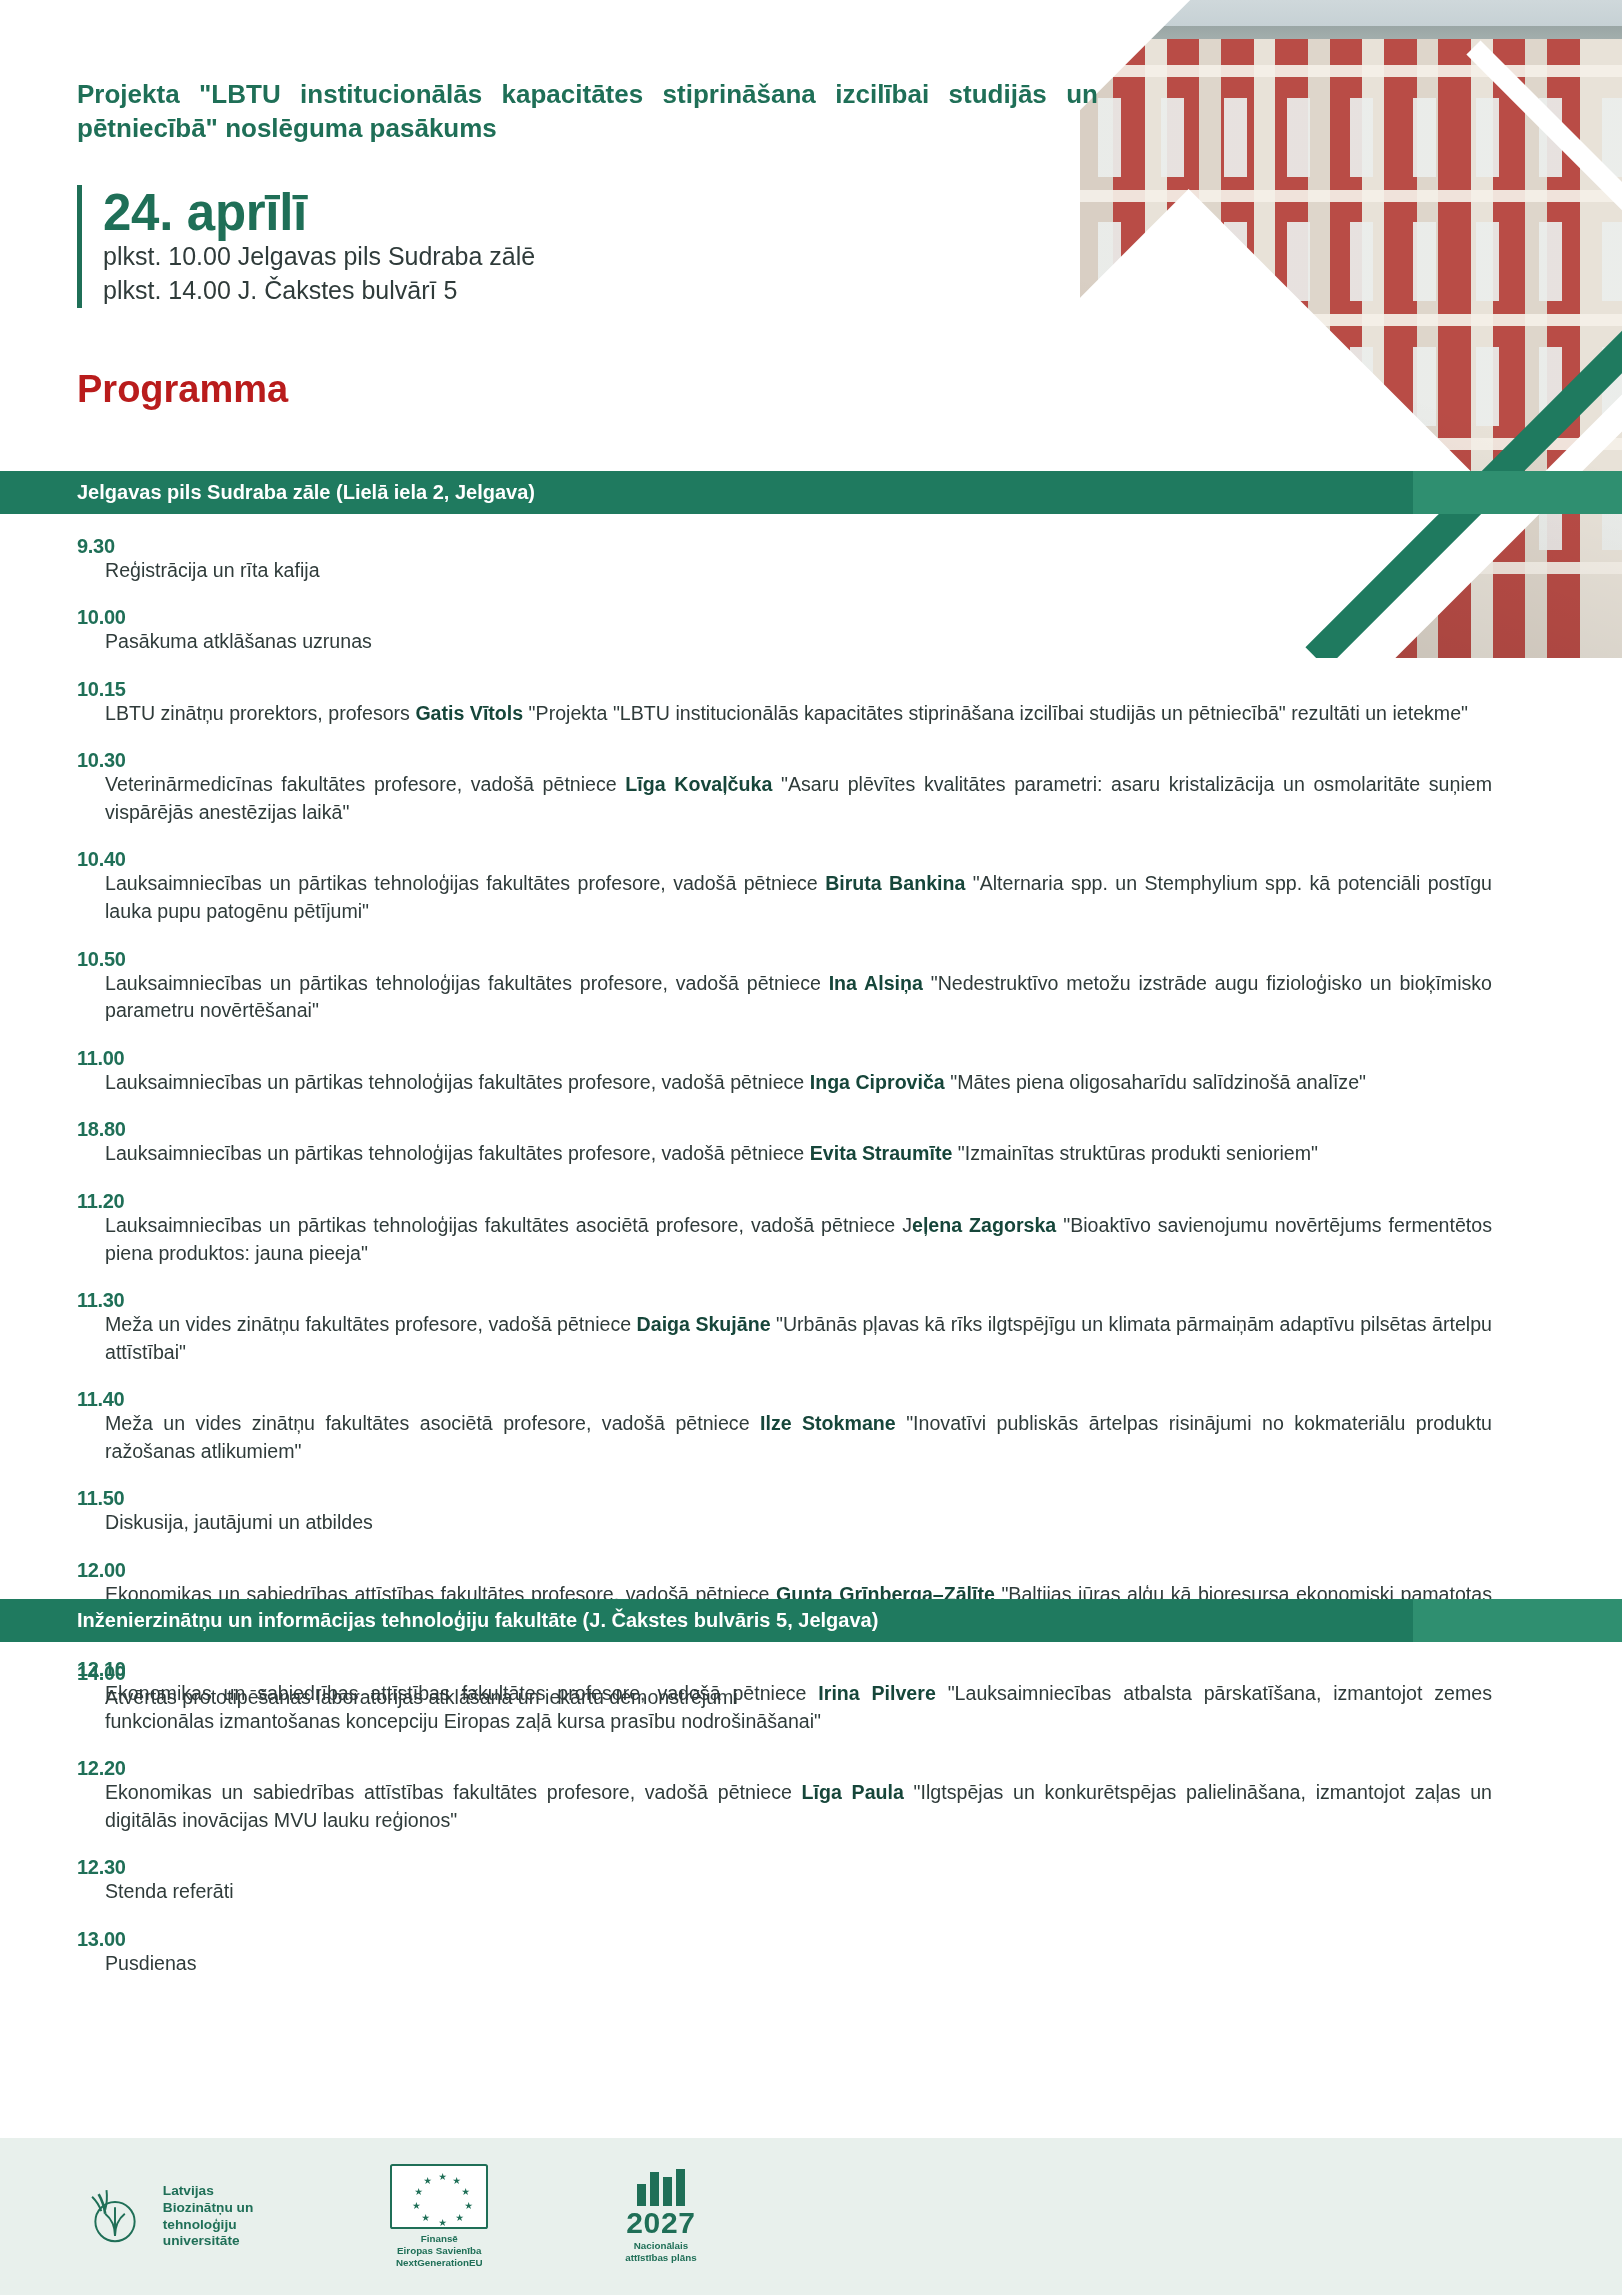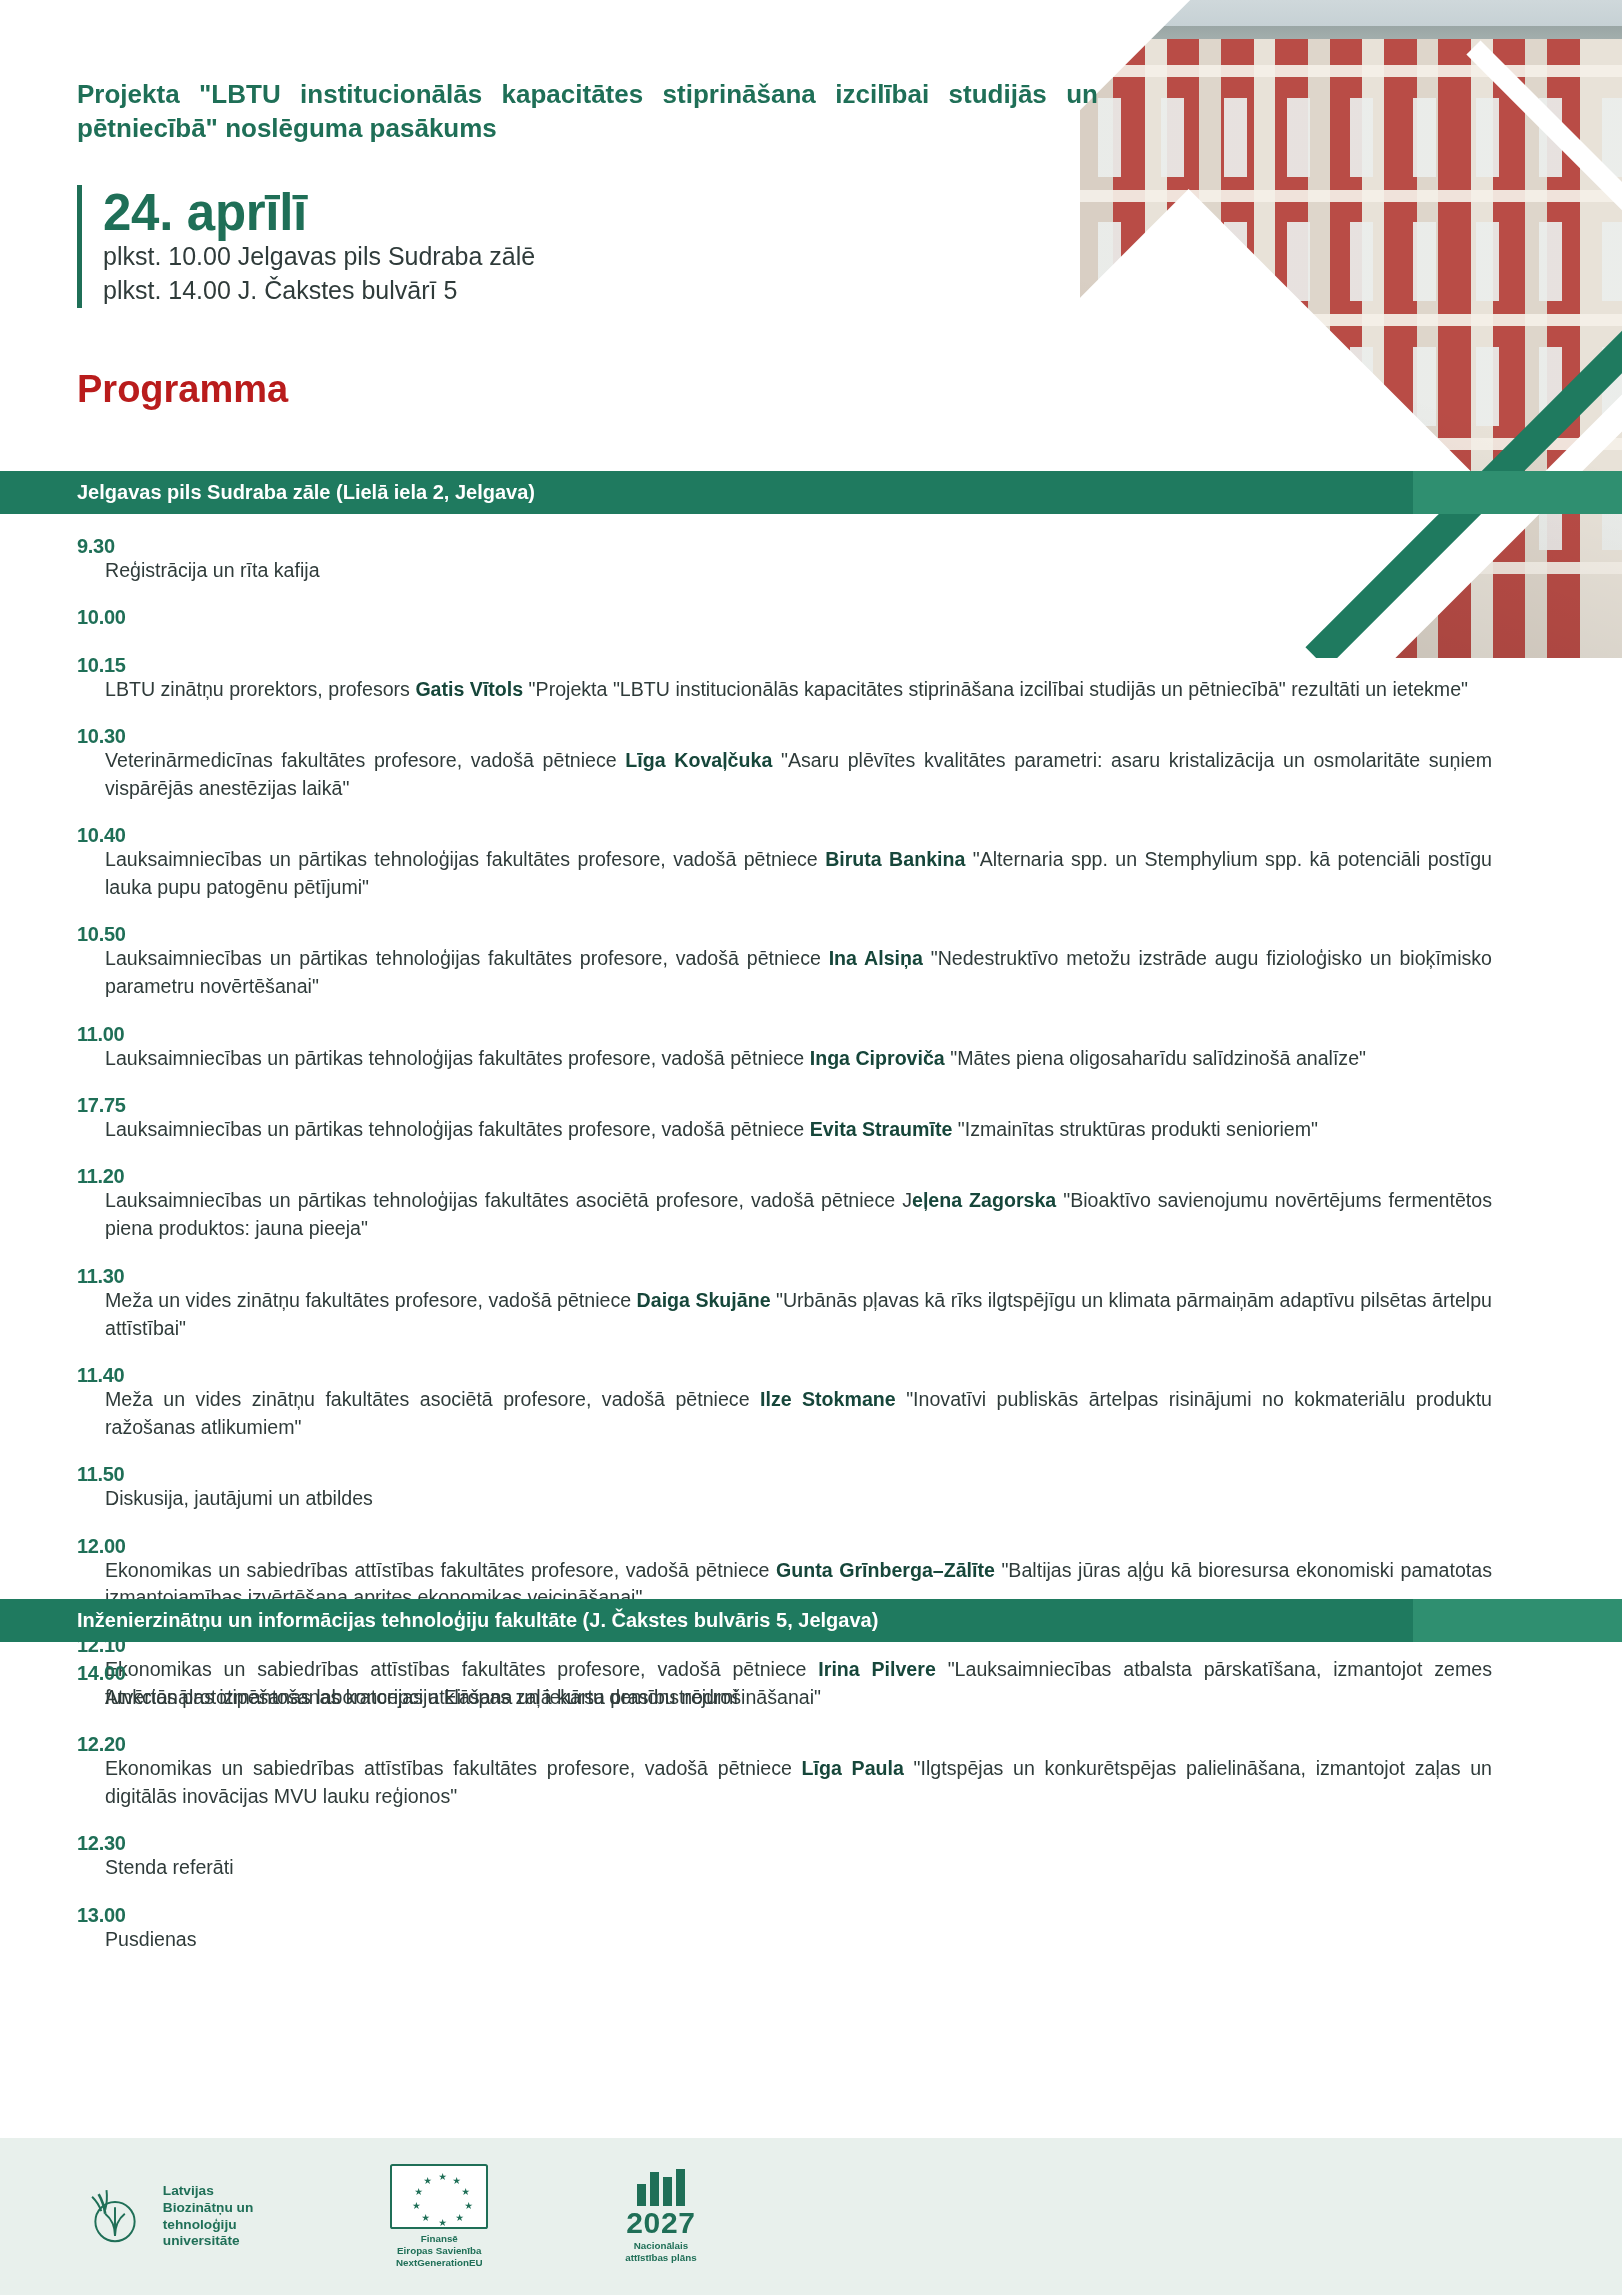--- a/index.html
+++ b/index.html
@@ -292,20 +292,21 @@
         <div class="bar-label">Jelgavas pils Sudraba zāle (Lielā iela 2, Jelgava)</div>
       </div>
       <div class="bar-strip-light" style="top: 471px; left: 1413px; width: 209px;"></div>
       <div class="schedule" style="top: 533px;">
         <div class="row plain">
           <div class="time">9.30</div>
           <div class="desc">Reģistrācija un rīta kafija</div>
         </div>
         <div class="row plain">
           <div class="time">10.00</div>
+          <div class="desc">Pasākuma atklāšanas uzrunas</div>
         </div>
         <div class="row">
           <div class="time">10.15</div>
           <div class="desc">LBTU zinātņu prorektors, profesors <b>Gatis Vītols</b> "Projekta "LBTU institucionālās kapacitātes stiprināšana izcilībai studijās un pētniecībā" rezultāti un ietekme"</div>
         </div>
         <div class="row">
           <div class="time">10.30</div>
           <div class="desc">Veterinārmedicīnas fakultātes profesore, vadošā pētniece <b>Līga Kovaļčuka</b> "Asaru plēvītes kvalitātes parametri: asaru kristalizācija un osmolaritāte suņiem vispārējās anestēzijas laikā"</div>
         </div>
         <div class="row">
@@ -314,21 +315,21 @@
         </div>
         <div class="row">
           <div class="time">10.50</div>
           <div class="desc">Lauksaimniecības un pārtikas tehnoloģijas fakultātes profesore, vadošā pētniece <b>Ina Alsiņa</b> "Nedestruktīvo metožu izstrāde augu fizioloģisko un bioķīmisko parametru novērtēšanai"</div>
         </div>
         <div class="row">
           <div class="time">11.00</div>
           <div class="desc">Lauksaimniecības un pārtikas tehnoloģijas fakultātes profesore, vadošā pētniece <b>Inga Ciproviča</b> "Mātes piena oligosaharīdu salīdzinošā analīze"</div>
         </div>
         <div class="row">
-          <div class="time">17.75</div>
+          <div class="time">18.80</div>
           <div class="desc">Lauksaimniecības un pārtikas tehnoloģijas fakultātes profesore, vadošā pētniece <b>Evita Straumīte</b> "Izmainītas struktūras produkti senioriem"</div>
         </div>
         <div class="row">
           <div class="time">11.20</div>
           <div class="desc">Lauksaimniecības un pārtikas tehnoloģijas fakultātes asociētā profesore, vadošā pētniece J<b>eļena Zagorska</b> "Bioaktīvo savienojumu novērtējums fermentētos piena produktos: jauna pieeja"</div>
         </div>
         <div class="row">
           <div class="time">11.30</div>
           <div class="desc">Meža un vides zinātņu fakultātes profesore, vadošā pētniece <b>Daiga Skujāne</b> "Urbānās pļavas kā rīks ilgtspējīgu un klimata pārmaiņām adaptīvu pilsētas ārtelpu attīstībai"</div>
         </div>

